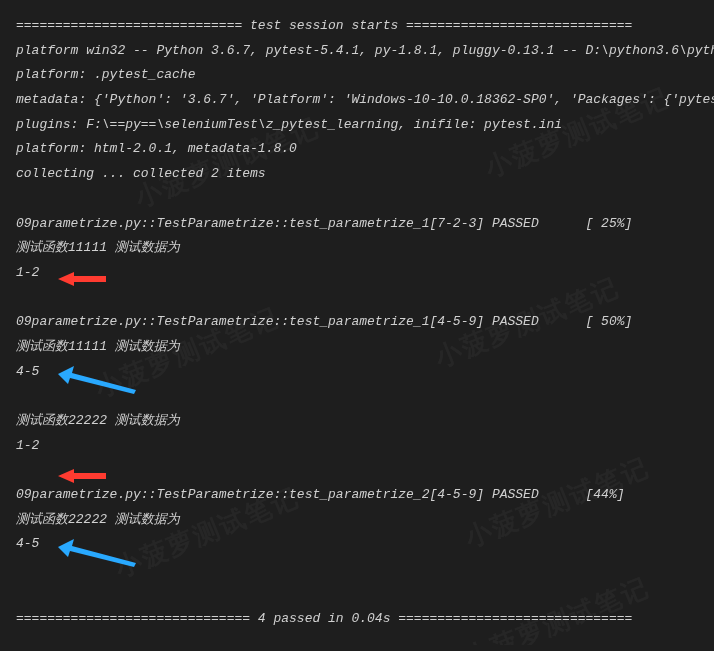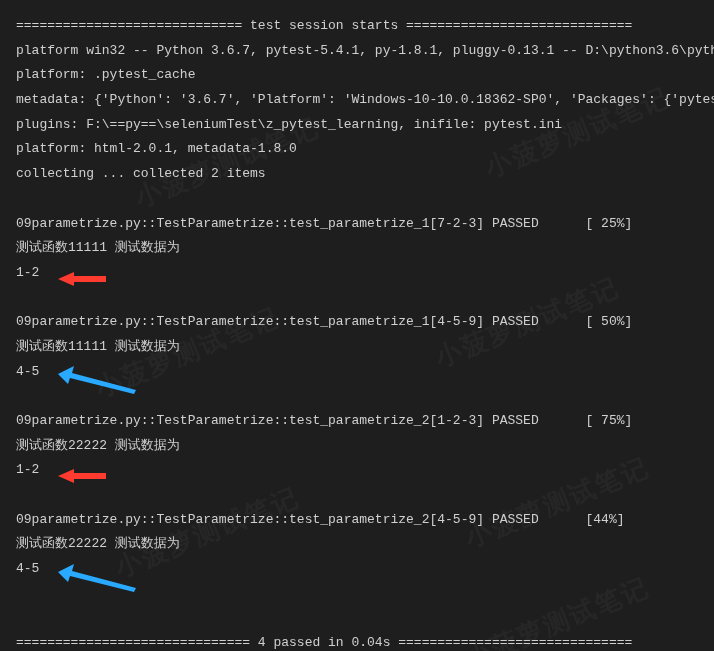--- a/index.html
+++ b/index.html
@@ -7,21 +7,21 @@
       background: #1e1e1e;
       color: #d0d0d0;
       font-family: Consolas, "Courier New", monospace;
       font-size: 13px;
       line-height: 1.9;
       padding: 14px 16px;
       width: 714px;
       position: relative;
       overflow: hidden;
     }
-    .line { white-space: pre; position: relative; }
+    .line { white-space: pre; position: relative; font-style: italic; }
     .wm {
       position: absolute;
       color: rgba(255,255,255,0.04);
       font-size: 26px;
       font-weight: bold;
       transform: rotate(-22deg);
       pointer-events: none;
       letter-spacing: 2px;
     }
     .arrow { position: absolute; pointer-events: none; }
@@ -66,21 +66,20 @@
   <div class="line">4-5</div>
   <div class="arrow" style="left:42px; top:56px;">
     <svg width="80" height="28">
         <polygon points="0,8 16,0 14,7 78,24 76,28 12,12 10,18" fill="#29a9ff"></polygon>
       </svg>
   </div>
 </div>
 <div class="line">&nbsp;</div>
 
 <div class="block">
-  <div class="line">09parametrize.py::TestParametrize::test_parametrize_2[1-2-3] PASSED      [ 75%]</div>
   <div class="line">测试函数22222 测试数据为</div>
   <div class="line">1-2</div>
   <div class="arrow" style="left:42px; top:56px;">
     <svg width="48" height="22">
         <polygon points="0,11 16,4 16,8 48,8 48,14 16,14 16,18" fill="#ff3b30"></polygon>
       </svg>
   </div>
 </div>
 <div class="line">&nbsp;</div>
 

